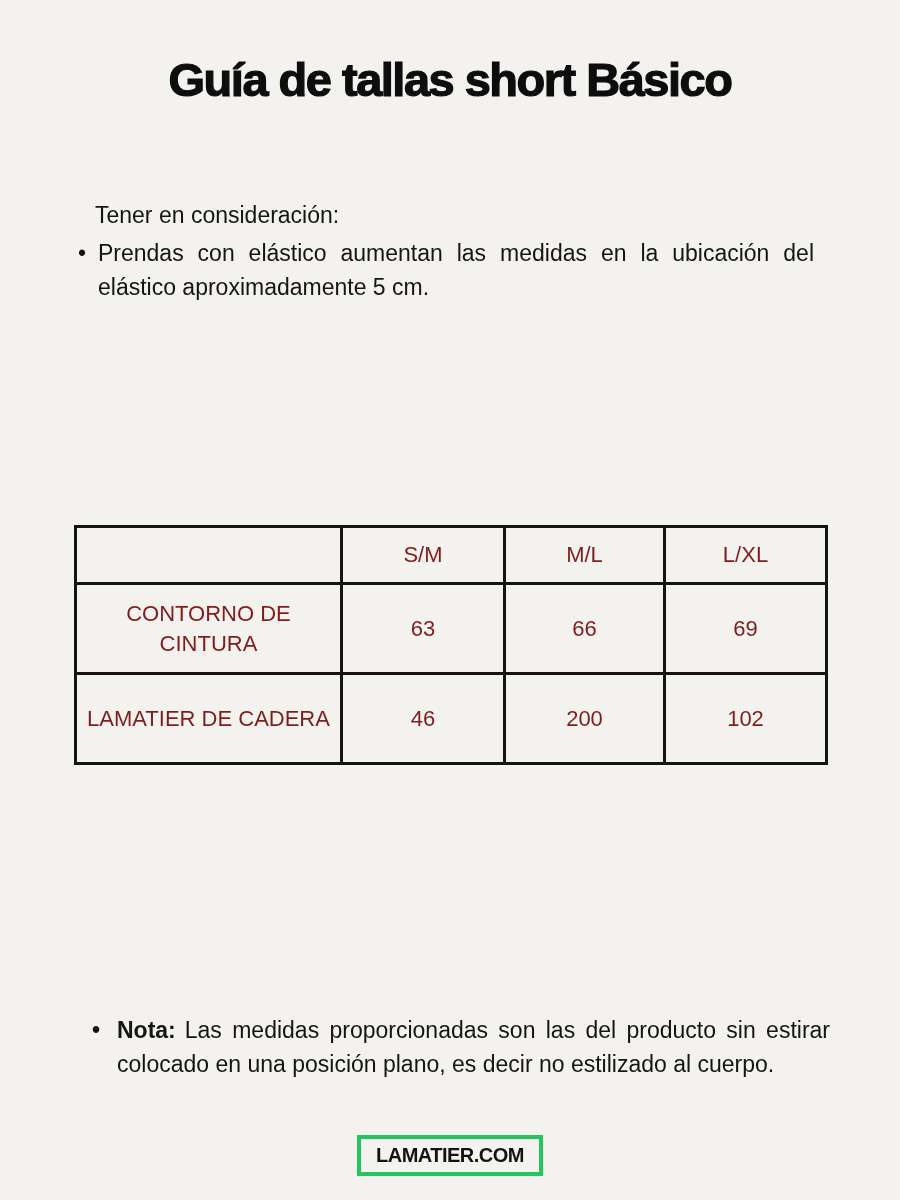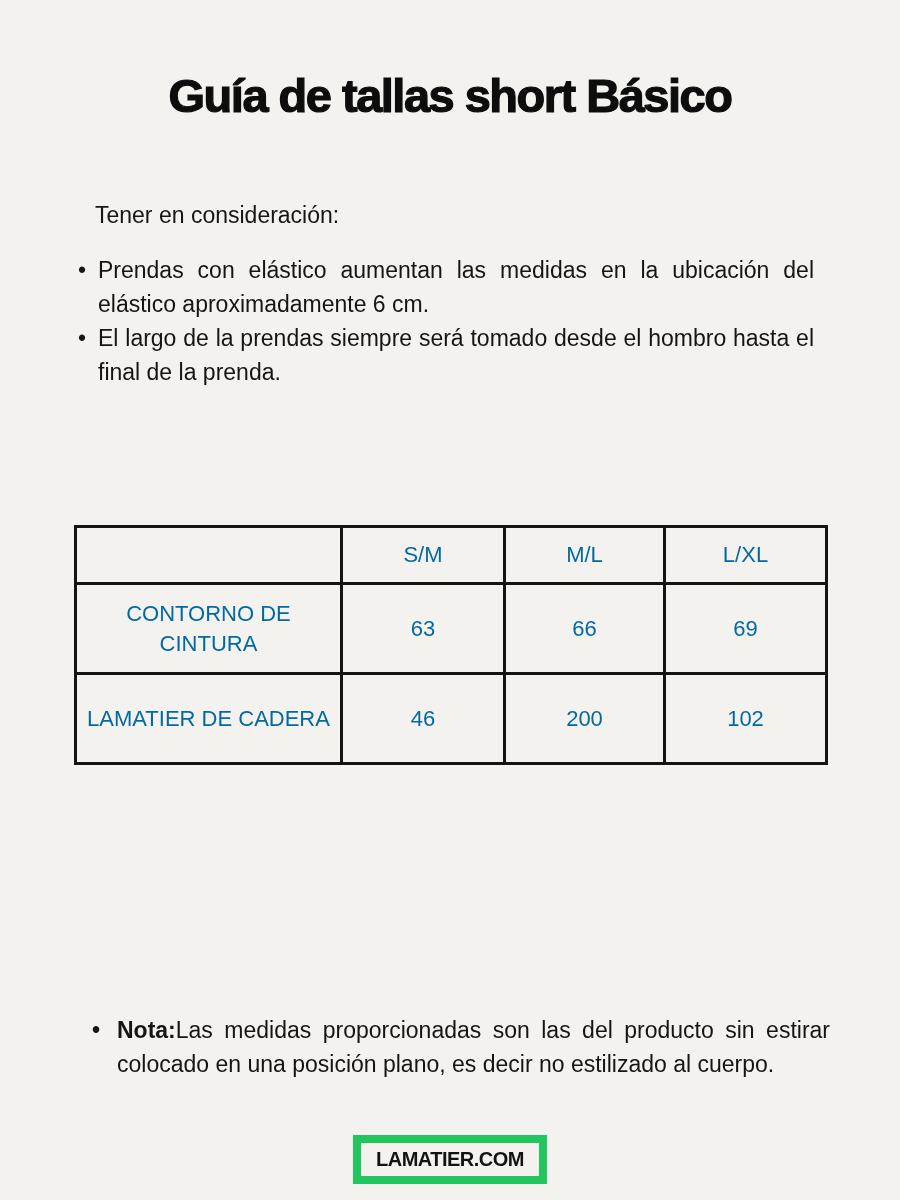--- a/index.html
+++ b/index.html
@@ -23,36 +23,35 @@
     top: 52px;
     left: 0;
     width: 900px;
     text-align: center;
     font-size: 47px;
     font-weight: bold;
     letter-spacing: -1.5px;
     -webkit-text-stroke: 1.2px #0d0d0d;
     color: #0d0d0d;
     white-space: nowrap;
-    margin-top: 16px;
   }
 
   
   .considerations {
     position: absolute;
     top: 198px;
     left: 78px;
     width: 736px;
     font-size: 23px;
     line-height: 34px;
     color: #151515;
   }
   .considerations-heading {
     margin-left: 17px;
-    margin-bottom: 21px;
+    margin-bottom: 4px;
   }
   .bullet-list { list-style: none; }
   .bullet-item {
     position: relative;
     padding-left: 20px;
     text-align: justify;
     text-justify: inter-word;
   }
   .bullet-item::before {
     content: "•";
@@ -63,21 +62,21 @@
 
   
   .size-table {
     position: absolute;
     top: 525px;
     left: 74px;
     width: 751px;
     border-collapse: collapse;
     table-layout: fixed;
     font-size: 22px;
-    color: #0369a1;
+    color: #7f1d1d;
   }
   .size-table th, .size-table td {
     border: 3px solid #141414;
     text-align: center;
     vertical-align: middle;
     font-weight: normal;
     padding: 0 10px;
     background: #f3f2ef;
   }
   .size-table thead tr { height: 57px; }
@@ -103,53 +102,53 @@
   }
   .note::before {
     content: "•";
     position: absolute;
     left: 0;
     top: 0;
     font-weight: bold;
   }
   .note-label {
     font-weight: bold;
+    margin-right: 9px;
   }
 
   
   .footer-brand {
     position: absolute;
     top: 1135px;
     left: 0;
     width: 900px;
     text-align: center;
   }
   .brand-box {
     display: inline-block;
-    border: 8px solid #22c55e;
+    border: 4px solid #22c55e;
     padding: 5px 15px;
     font-size: 20px;
     font-weight: bold;
     letter-spacing: -0.5px;
     color: #131313;
     background: #f3f2ef;
   }
 </style>
 </head>
 <body>
 
 <div class="page">
 
   <h1 class="title">Guía de tallas short Básico</h1>
 
   <div class="considerations">
     <div class="considerations-heading">Tener en consideración:</div>
     <ul class="bullet-list">
-      <li class="bullet-item">Prendas con elástico aumentan las medidas en la ubicación del elástico aproximadamente 6 cm.</li>
-      <li class="bullet-item">El largo de la prendas siempre será tomado desde el hombro hasta el final de la prenda.</li>
+      <li class="bullet-item">Prendas con elástico aumentan las medidas en la ubicación del elástico aproximadamente 5 cm.</li>
     </ul>
   </div>
 
   <table class="size-table">
     <thead>
       <tr>
         <th class="col-label"></th>
         <th class="col-sm">S/M</th>
         <th class="col-ml">M/L</th>
         <th class="col-lxl">L/XL</th>

